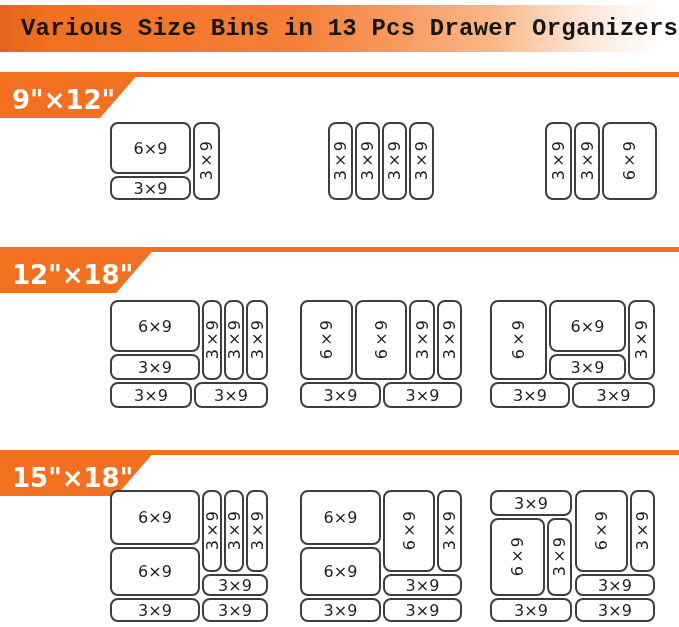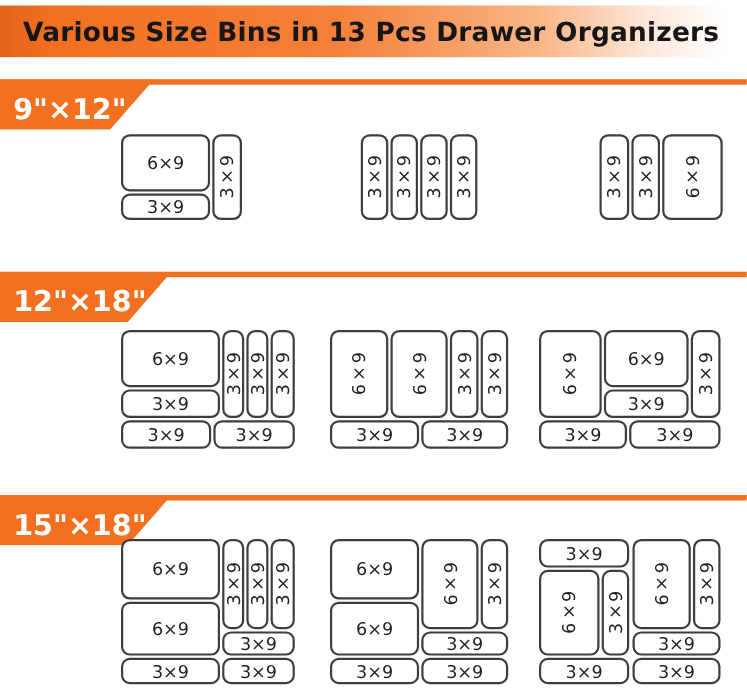--- a/index.html
+++ b/index.html
@@ -7,21 +7,21 @@
     width:679px;height:627px;position:relative;overflow:hidden;
     background:#ffffff;
     font-family:"DejaVu Sans", sans-serif;
   }
   .canvas{position:absolute;inset:0;width:679px;height:627px}
   .title-bar{
     position:absolute;left:0;top:5px;width:679px;height:47px;
     background:linear-gradient(90deg,
       #e2631a 0%, var(--accent,#f2701f) 7%, #f5803a 45%,
       #f9b586 72%, #fde8da 87%, #ffffff 97%);
-    display:flex;align-items:center;
+    display:flex;align-items:center;font-family:Liberation Mono, monospace;
   }
   .title-bar h1{
     margin:0;padding-left:21px;
     font-size:24px;font-weight:700;letter-spacing:.2px;
     color:var(--title-text,#161616);
   }
   .rule{
     position:absolute;left:0;width:679px;height:5px;
     background:var(--accent,#f2701f);
   }

